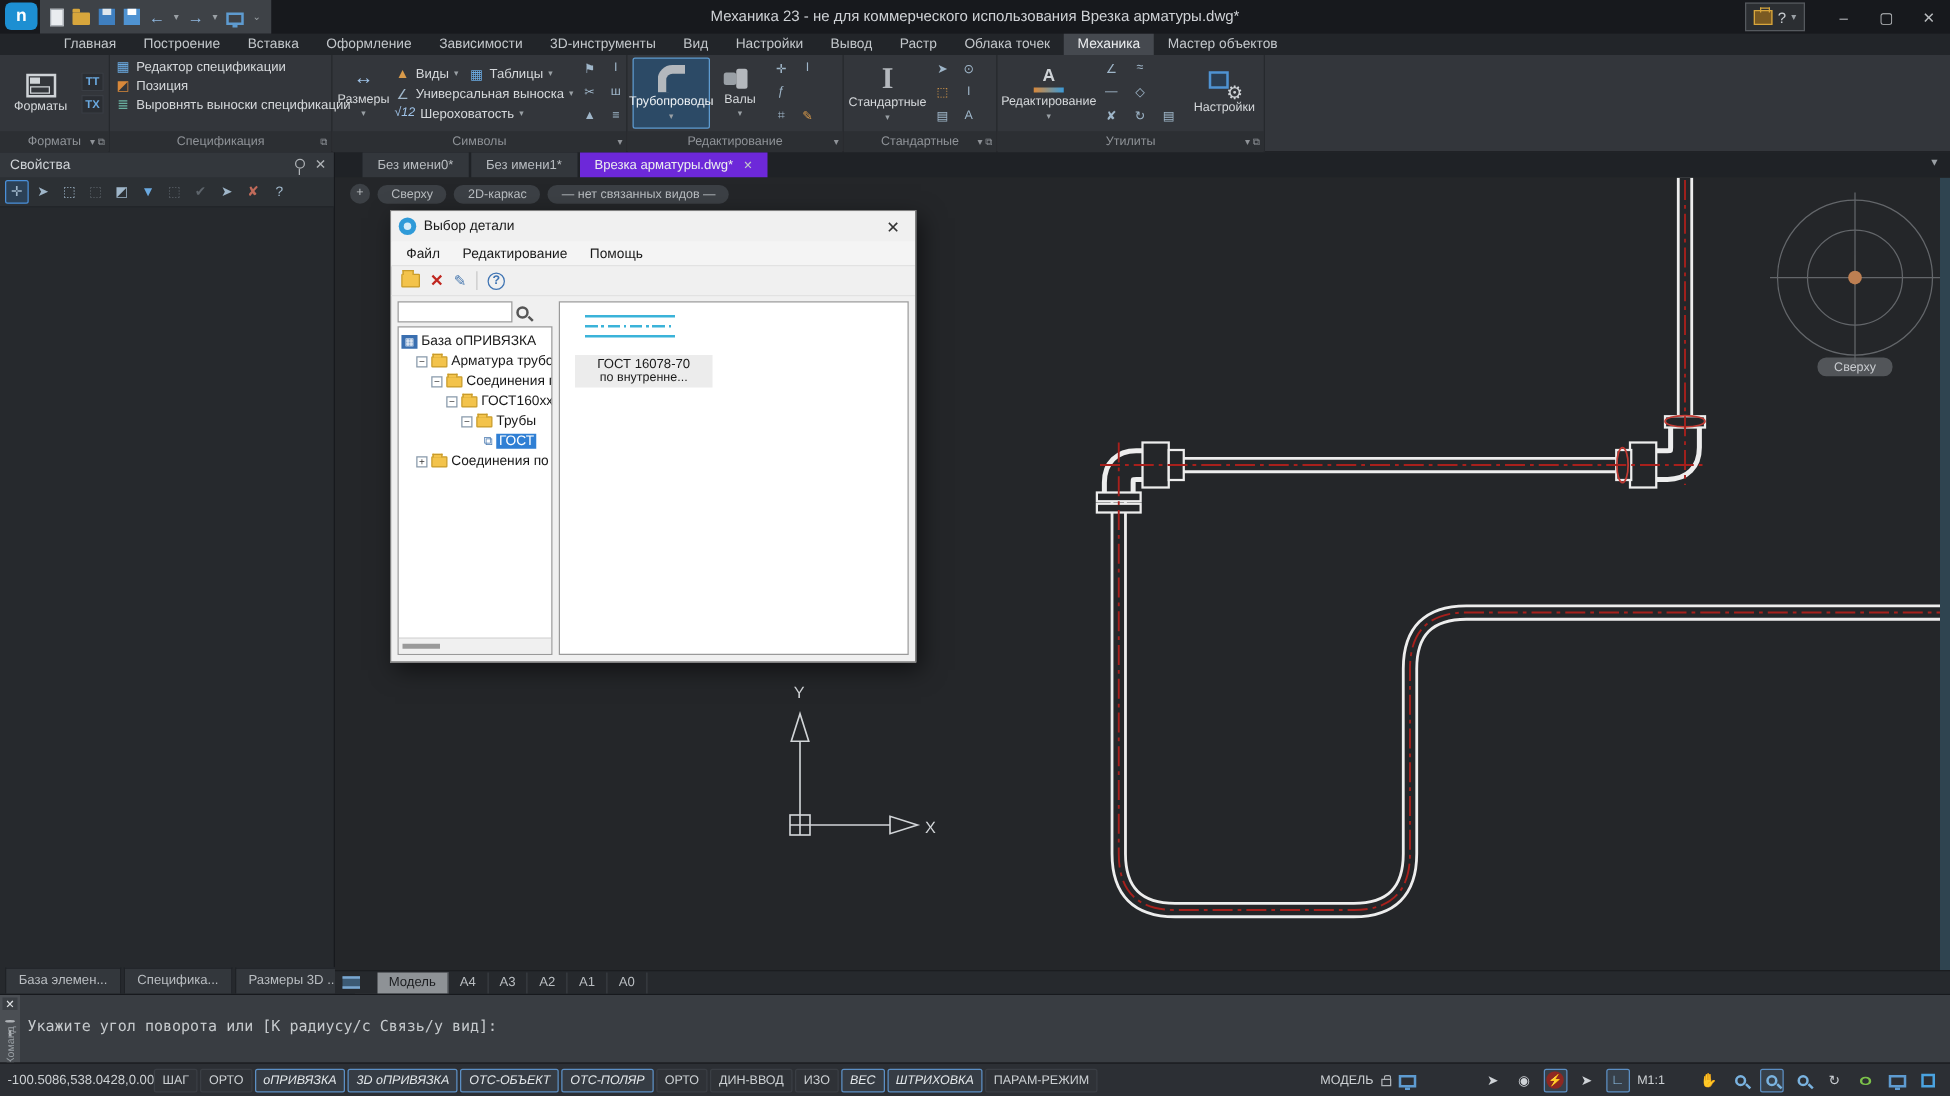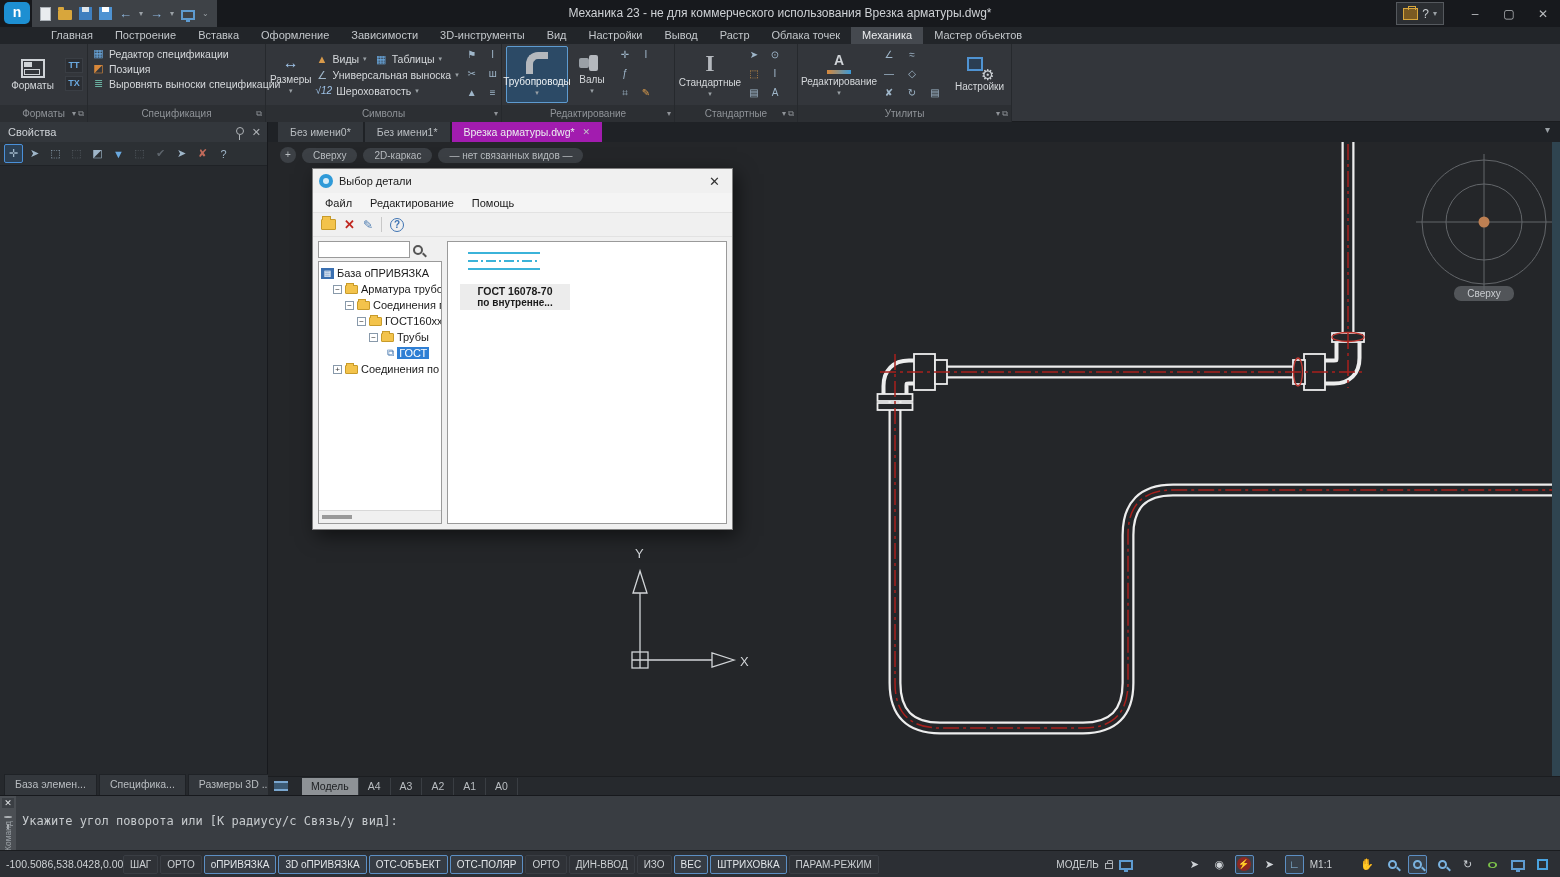--- a/index.html
+++ b/index.html
@@ -93,24 +93,24 @@
            font-size:11px; color:#9fb6c9; border:1px solid transparent; border-radius:2px;}
   .ptool.active { border-color:#4a90d9; background:#2c4156; }
   .ptool.dim { color:#5d646b; }
   #props-tabs { position:absolute; left:0; bottom:0; height:21px; display:flex; gap:2px; padding-left:4px;}
   .ptab { background:#33373c; color:#b9bdc1; font-size:10.5px; line-height:19px; padding:0 10px;
           border:1px solid #1f2226; border-bottom:none; white-space:nowrap;}
   .ptab.active { background:#55595f; color:#eceef0; }
 
   
   #canvas-col { position:absolute; left:268px; top:122px; width:1292px; height:673px; display:flex; flex-direction:column;}
-  #doctabs { height:20px; background:#1f2226; display:flex; gap:2px; padding-left:10px; position:relative;}
+  #doctabs { height:20px; background:#1f2226; display:flex; gap:2px; padding-left:22px; position:relative;}
   .dtab { background:#33373c; color:#b9bdc1; font-size:10.5px; line-height:18px; padding:0 12px;
           white-space:nowrap; display:flex; align-items:center; gap:8px;}
-  .dtab.active { background:#a21caf; color:#eceef0;text-align:right;}
+  .dtab.active { background:#6d28d9; color:#eceef0;text-align:right;}
   .dtab .x { font-size:9px; color:#c3c7cb;}
   #doctabs .far-dd { position:absolute; right:10px; top:2px; color:#9aa0a5; font-size:10px;}
   #canvas { position:relative; flex:1; background:#242629; overflow:hidden;}
   #pills { position:absolute; left:12px; top:5px; display:flex; gap:6px; align-items:center; z-index:3;}
   .pill { background:#3c4045; color:#b9bdc1; font-size:10px; line-height:15px; padding:0 11px; border-radius:8px; white-space:nowrap;}
   .pill.round { width:16px; height:16px; border-radius:50%; padding:0; text-align:center; line-height:15px;}
   #modeltabs { height:19px; background:#26292d; display:flex; align-items:center; padding-left:6px;
                color:#b9bdc1; font-size:10.5px; border-top:1px solid #1b1d20;}
   .i-layers { width:14px; height:10px; border-top:2px solid #7aa7d0; border-bottom:2px solid #7aa7d0;
               background:#3c5a74; margin-right:14px;}
@@ -126,21 +126,21 @@
   #cmd-strip .vlabel { writing-mode:vertical-rl; transform:rotate(180deg); font-size:8.5px; color:#9aa0a5;}
   #cmd-lines { position:absolute; left:22px; top:-8px; font-family:"DejaVu Sans Mono", monospace;
                font-size:12px; line-height:13.5px; color:#c6cacd; white-space:pre;}
 
   
   #status { position:absolute; left:0; top:850px; width:1560px; height:27px; background:#2c2f34;
             border-top:1px solid #1a1c1f; display:flex; align-items:center; font-size:10px; color:#ccd0d3;}
   #coords { width:122px; padding-left:6px; font-size:10.5px; white-space:nowrap;}
   .stgl { line-height:17px; padding:0 6px; margin:10px 1px; border:1px solid #3a3e44; background:#2f3237;
           border-radius:2px; white-space:nowrap;}
-  .stgl.active { border-color:#5c8fc4; background:#363c44; color:#e2e6e9;}
+  .stgl.active { border-color:#5c8fc4; background:#363c44; color:#e2e6e9;font-style:italic;}
   #st-right { margin-left:auto; display:flex; align-items:center; gap:6px; padding-right:8px;}
   .i-lock { width:8px; height:6px; border:1px solid #aeb2b6; position:relative; margin-top:3px;}
   .i-lock:before{ content:""; position:absolute; left:1px; top:-4px; width:4px; height:3px;
                   border:1px solid #aeb2b6; border-bottom:none; border-radius:2px 2px 0 0;}
   .sicon { width:19px; height:19px; display:flex; align-items:center; justify-content:center;
            font-size:11px; color:#cfd3d7; border:1px solid transparent; border-radius:2px;}
   .sicon.activebox { border-color:#5c8fc4; background:#37404a;}
   .redcirc { width:14px; height:14px; border-radius:50%; background:#8e2822; color:#f2d9d7;
              font-size:9px; line-height:14px; text-align:center;}
   .i-mag { width:9px; height:9px; border:2px solid #7ab3e0; border-radius:50%; position:relative;}
@@ -193,21 +193,21 @@
   .tsel { background:#2f7fd4; color:#fff; padding:0 2px;}
   #tree-hscroll { position:absolute; left:0; right:0; bottom:0; height:13px; background:#f0f0f0;
                   border-top:1px solid #d8d8d8;}
   #tree-hscroll .thumb { position:absolute; left:3px; top:4px; width:30px; height:4px; background:#9a9a9a;}
   #dlg-right { flex:1; background:#fff; border:1px solid #9a9a9a; padding:10px 0 0 12px;}
   #ditem { width:110px; }
   #dthumb { width:72px; margin-left:8px; margin-bottom:14px;}
   .cl-solid { height:2px; background:#3bb3d9; margin-bottom:6px;}
   .cl-dash { height:2px; margin-bottom:6px;
              background:repeating-linear-gradient(90deg,#3bb3d9 0 10px,transparent 10px 13px,#3bb3d9 13px 15px,transparent 15px 18px);}
-  #dlabel { background:#ececec; text-align:center; padding:1px 2px; line-height:12px;font-weight:bold;}
+  #dlabel { background:#ececec; text-align:center; padding:1px 2px; line-height:12px;}
   #dlabel .l1 { font-size:10.5px; }
   #dlabel .l2 { font-size:10px; }
 </style>
 </head>
 <body>
 
 <div id="titlebar">
   <div id="logo">n</div>
   <div id="qat">
     <span class="qicon i-doc"></span>

